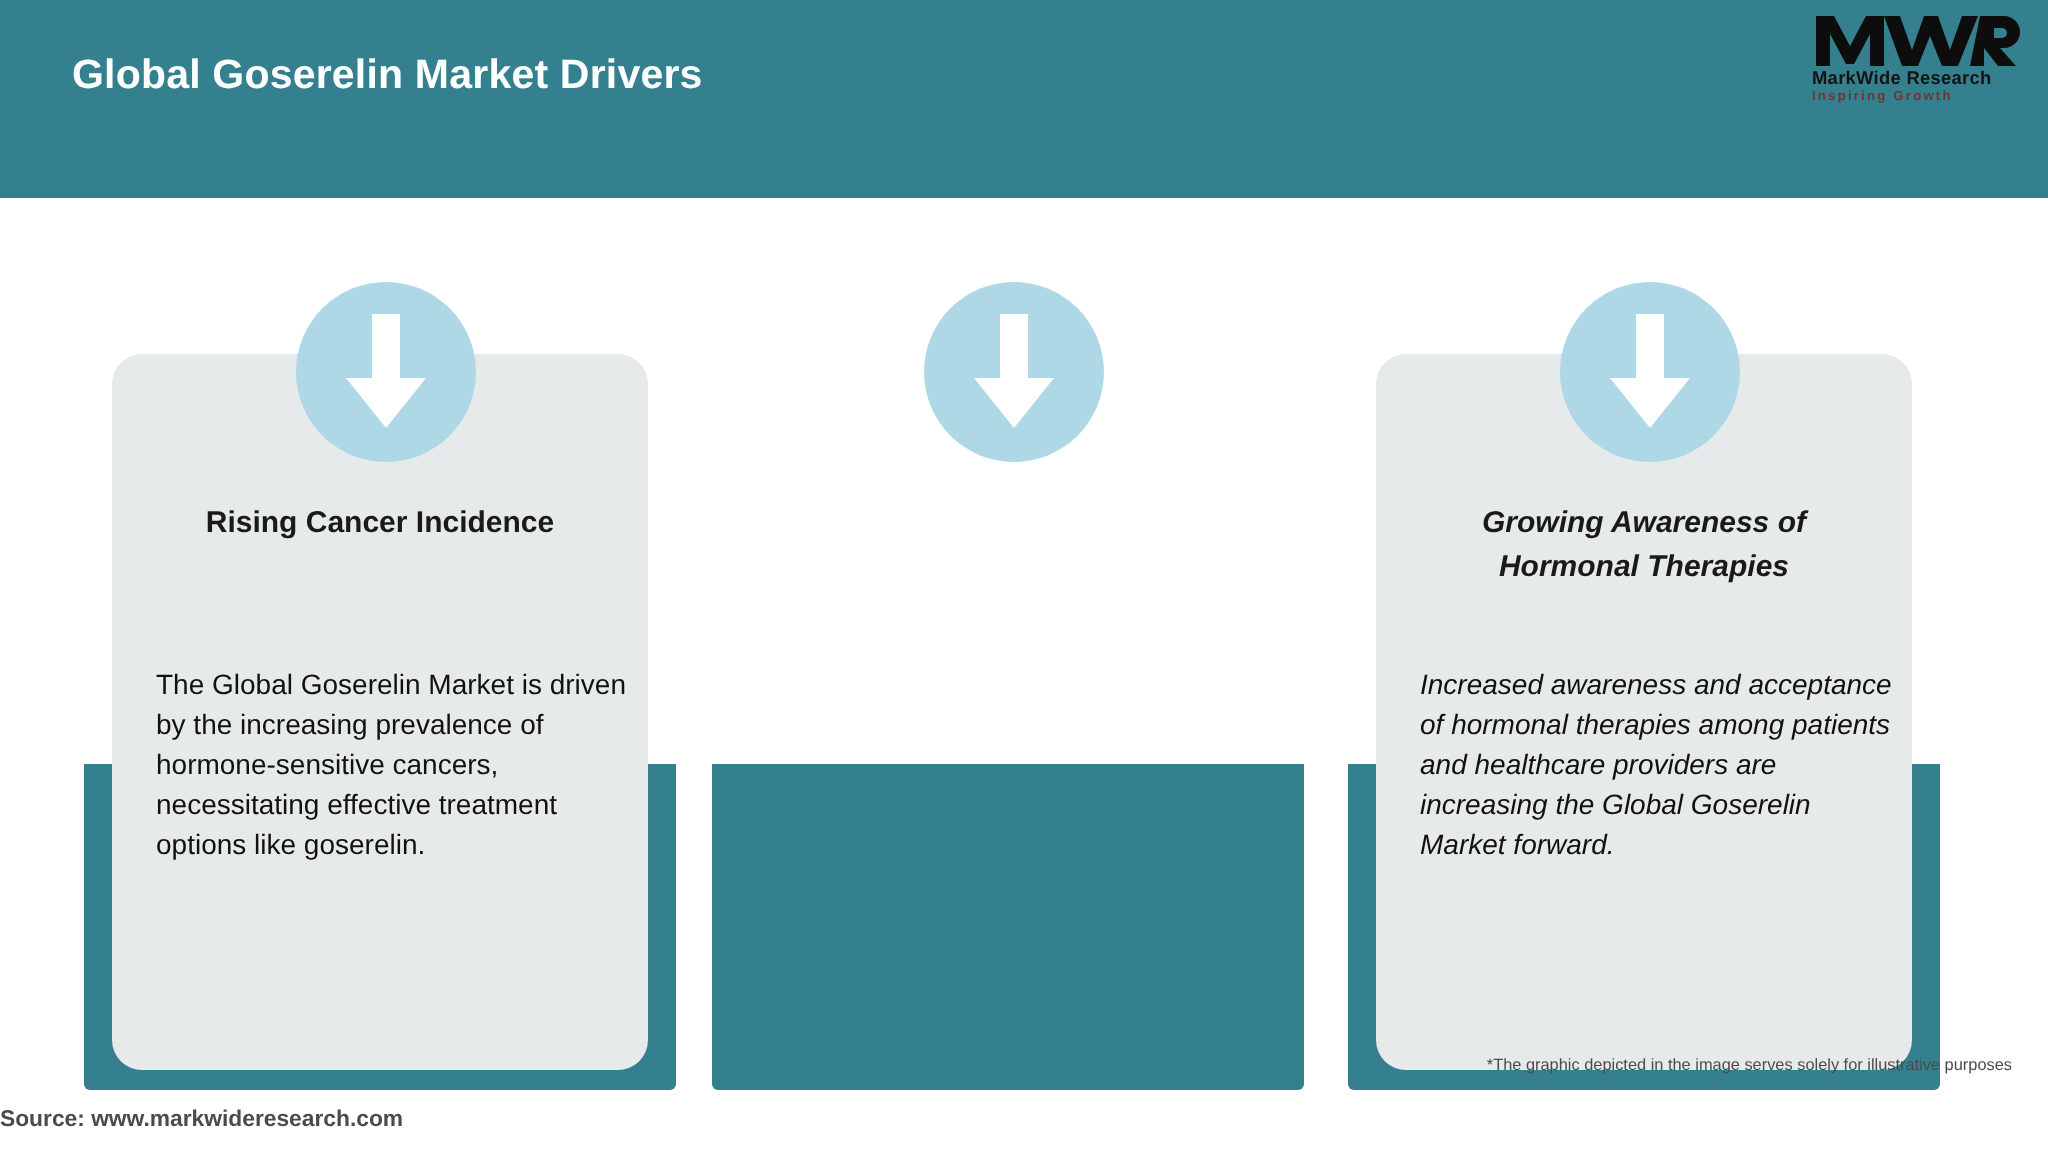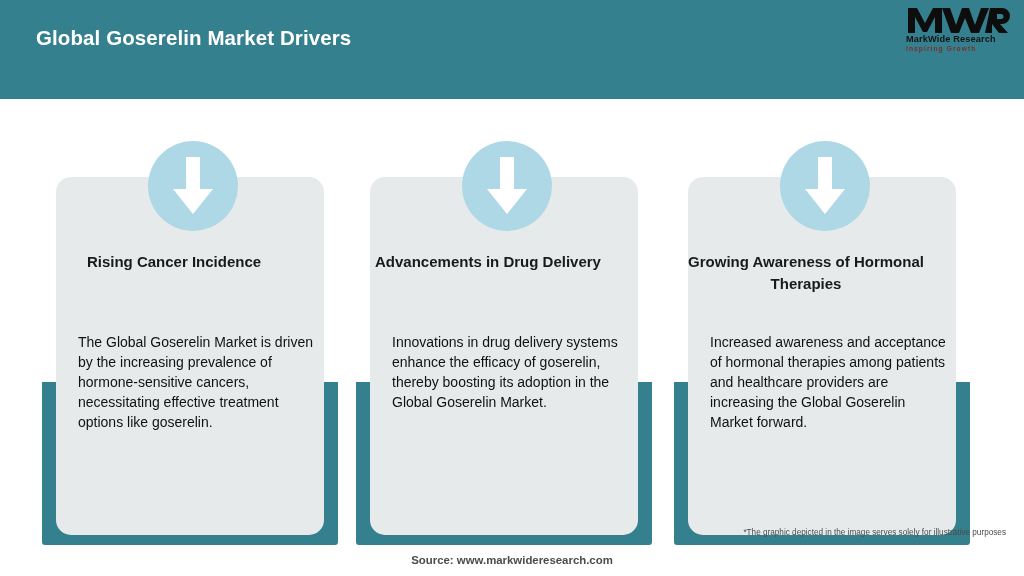--- a/index.html
+++ b/index.html
@@ -78,21 +78,21 @@
     height: 576px;
   }
   .card-slot {
     position: absolute;
     top: 141px;
     width: 296px;
     height: 404px;
   }
   .card-slot.slot-0 { left: 42px; }
   .card-slot.slot-1 { left: 356px; }
-  .card-slot.slot-2 { left: 674px; }
+  .card-slot.slot-2 { left: 674px; font-style: italic; }
 
   
   .frame {
     position: absolute;
     left: 0;
     top: 241px;
     width: 296px;
     height: 163px;
     background: #35808F;
     border-bottom-left-radius: 3px;
@@ -123,21 +123,21 @@
     background: #AFD8E6;
   }
   .icon-circle svg {
     position: absolute;
     left: 24px;
     top: 16px;
   }
 
   .card-title {
     position: absolute;
-    left: 0;
+    left: 16px;
     top: 74px;
     width: 236px;
     text-align: center;
     font-size: 15px;
     font-weight: bold;
     color: #1a1a1a;
     line-height: 22px;
   }
   .card-body {
     position: absolute;
@@ -150,21 +150,21 @@
     color: #111111;
     line-height: 20px;
   }
 
   
   .footer-source {
     position: absolute;
     left: 0;
     top: 554px;
     width: 1024px;
-    text-align: center;
+    text-align: left;
     font-size: 11.4px;
     font-weight: bold;
     color: #4b4b4b;
   }
   .footer-note {
     position: absolute;
     right: 18px;
     top: 528px;
     font-size: 8.2px;
     font-weight: normal;
@@ -204,24 +204,20 @@
       </div>
       <div class="icon-circle">
         <svg width="42" height="58" viewBox="0 0 42 58" xmlns="http://www.w3.org/2000/svg">
           <polygon points="14,0 28,0 28,32 41,32 21,57 1,32 14,32" fill="#ffffff"></polygon>
         </svg>
       </div>
     </div>
 
     <div class="card-slot slot-1">
       <div class="frame"></div>
-      <div class="card">
-        <div class="card-title">Advancements in Drug Delivery</div>
-        <div class="card-body">Innovations in drug delivery systems enhance the efficacy of goserelin, thereby boosting its adoption in the Global Goserelin Market.</div>
-      </div>
       <div class="icon-circle">
         <svg width="42" height="58" viewBox="0 0 42 58" xmlns="http://www.w3.org/2000/svg">
           <polygon points="14,0 28,0 28,32 41,32 21,57 1,32 14,32" fill="#ffffff"></polygon>
         </svg>
       </div>
     </div>
 
     <div class="card-slot slot-2">
       <div class="frame"></div>
       <div class="card">

